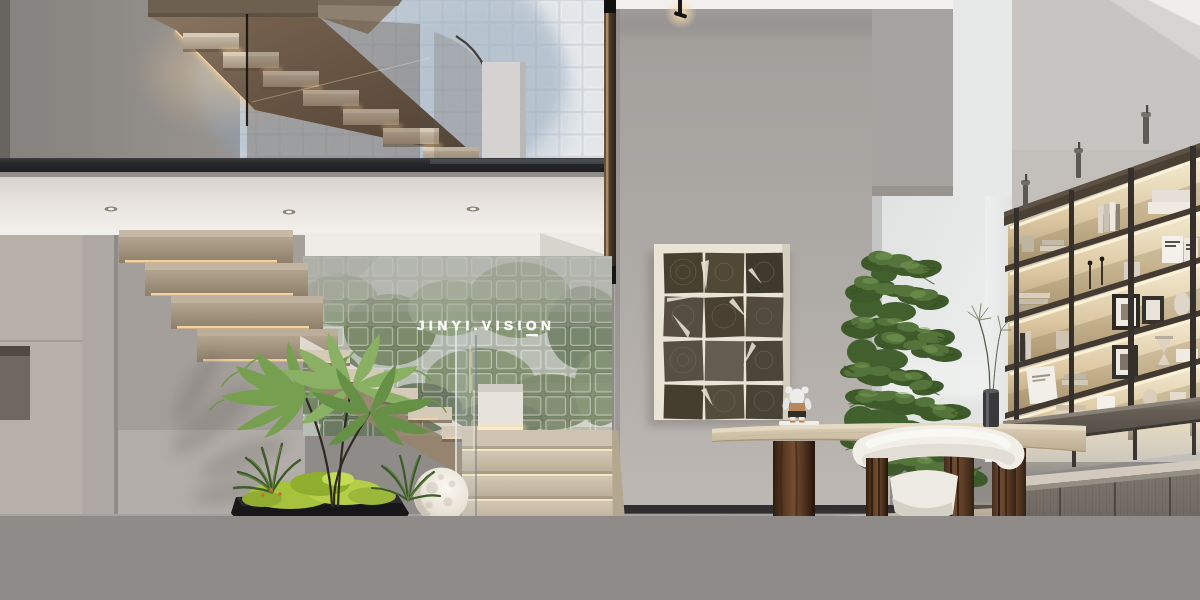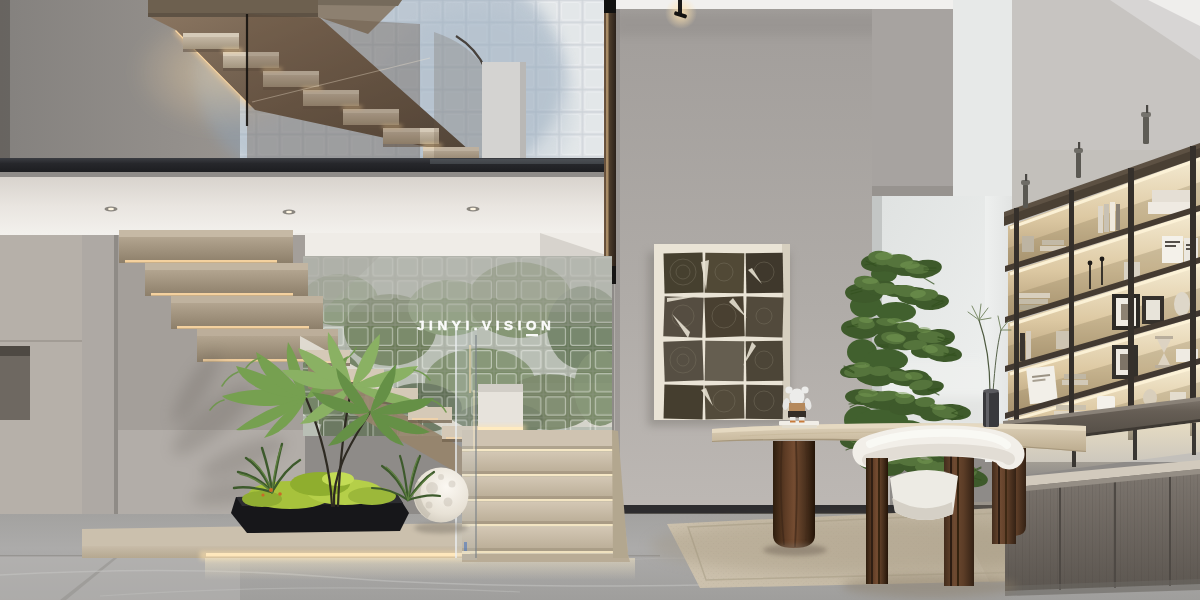--- a/index.html
+++ b/index.html
@@ -1,16 +1,16 @@
 <!DOCTYPE html>
 <html><head>
 <meta charset="utf-8">
 <style>
 html,body{margin:0;padding:0;background:#8e8b88;}
-.page{position:relative;width:1200px;height:600px;overflow:hidden;font-family:"Liberation Sans",sans-serif;}
+.page{position:relative;width:1200px;height:516px;overflow:hidden;font-family:"Liberation Sans",sans-serif;}
 svg{display:block;}
 </style>
 </head>
 <body>
 <div class="page">
 <svg width="1200" height="600" viewBox="0 0 1200 600" xmlns="http://www.w3.org/2000/svg">
 <defs>
 <linearGradient id="wUL" x1="0" y1="0" x2="1" y2="0">
           <stop offset="0" stop-color="#84817e"></stop>
           <stop offset="0.55" stop-color="#a19c97"></stop>

